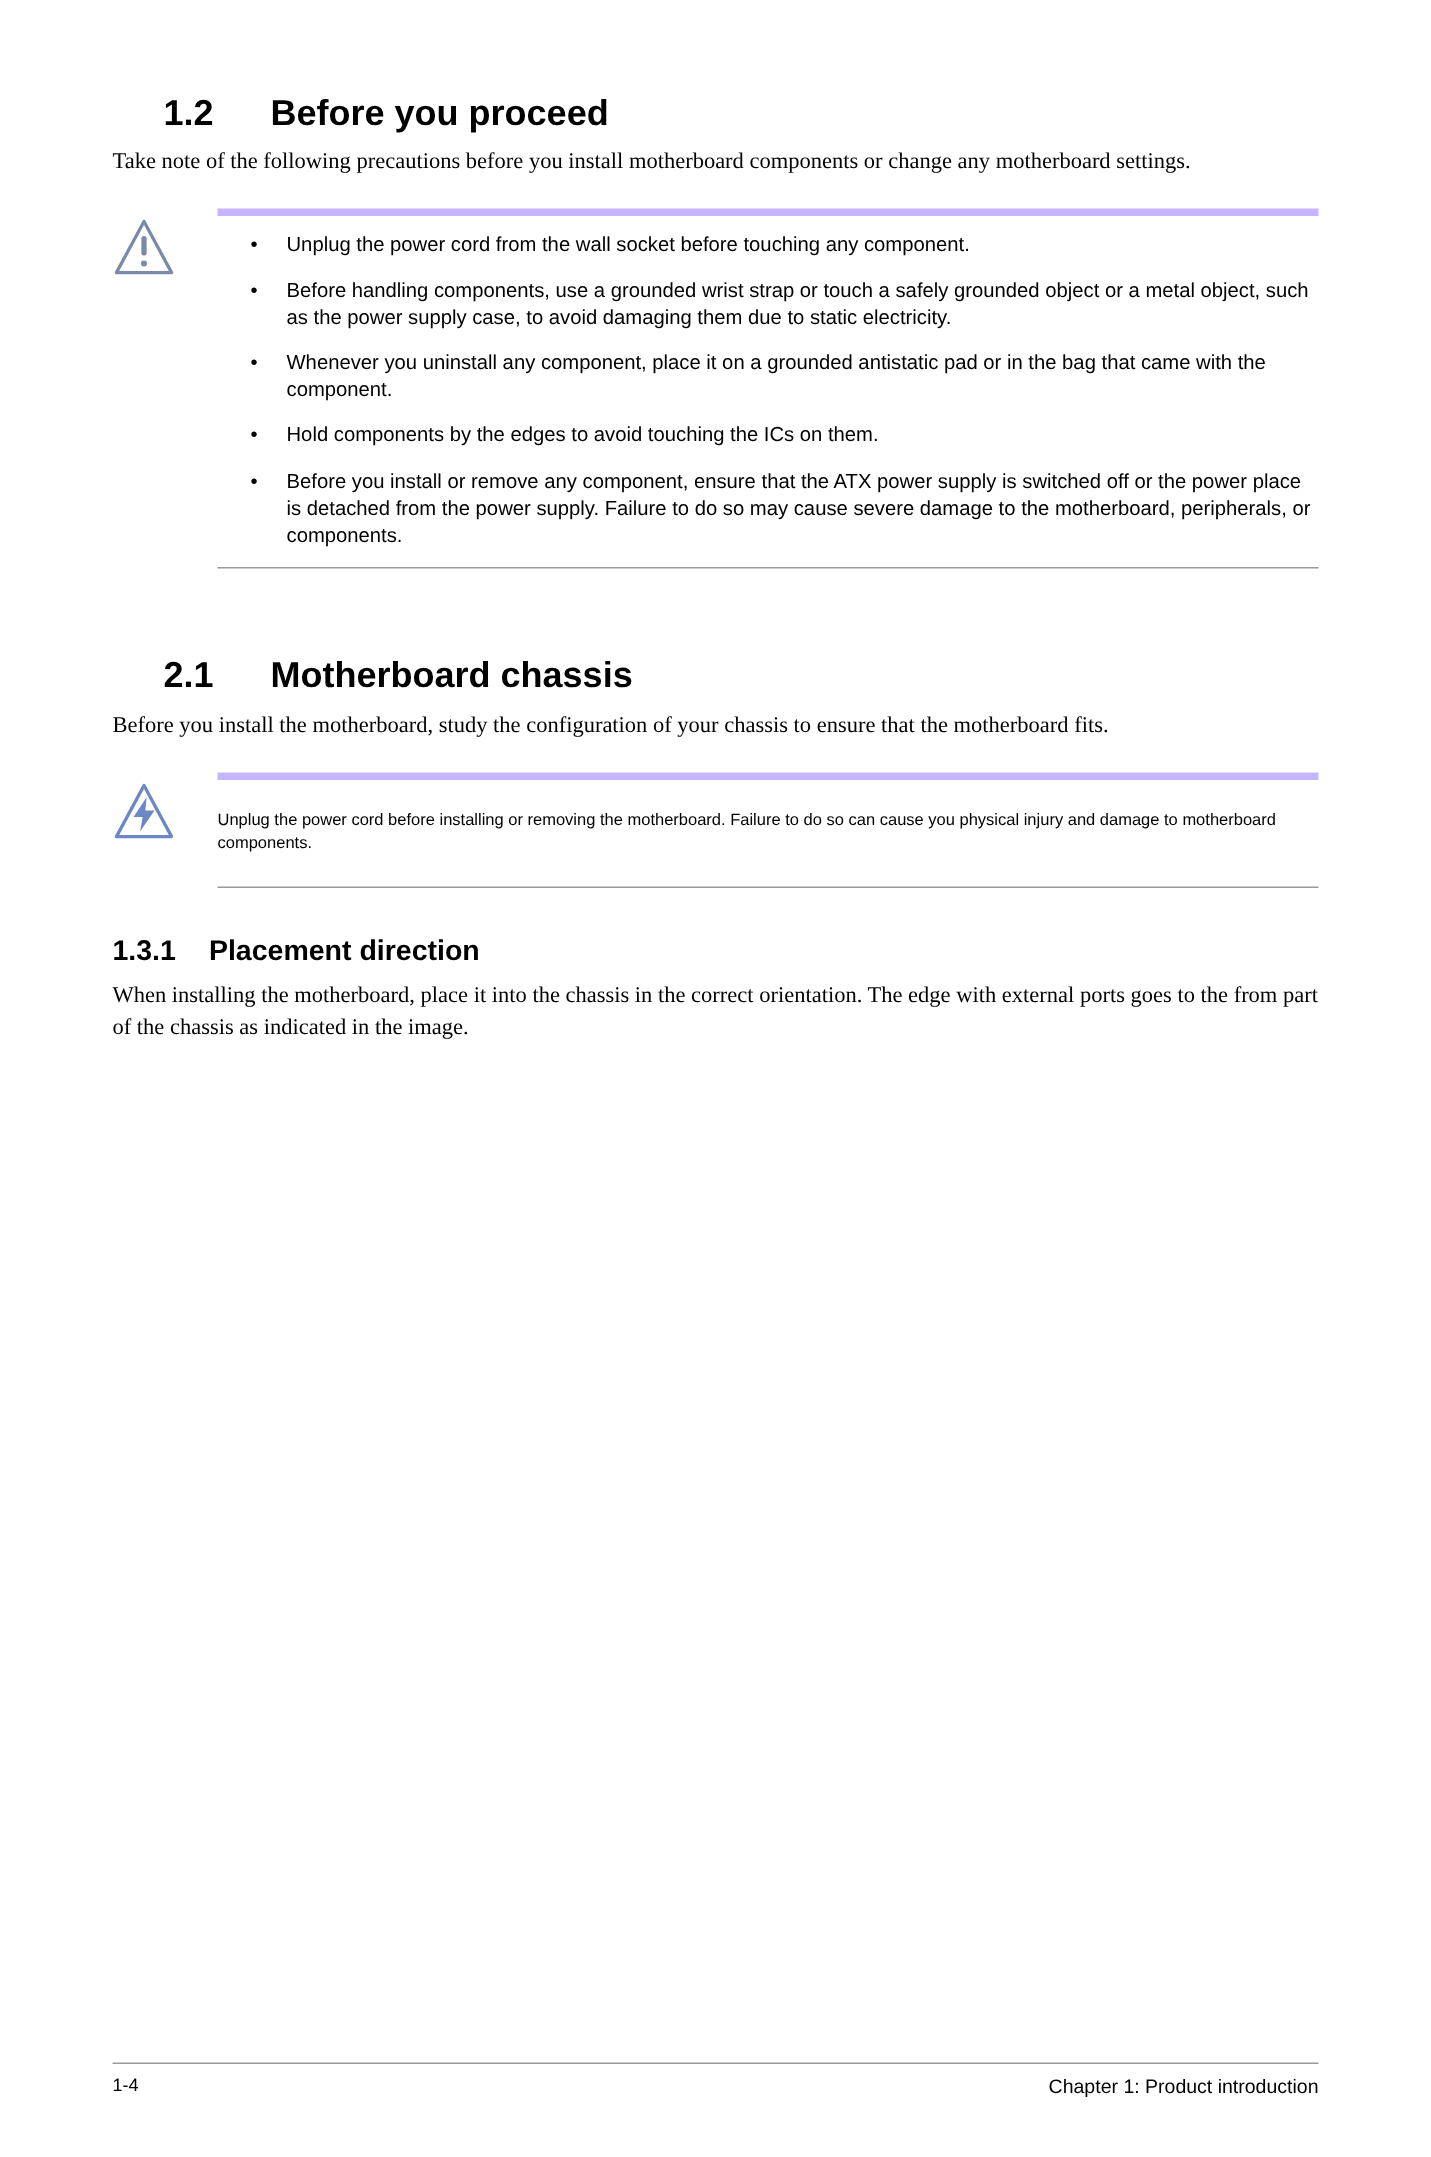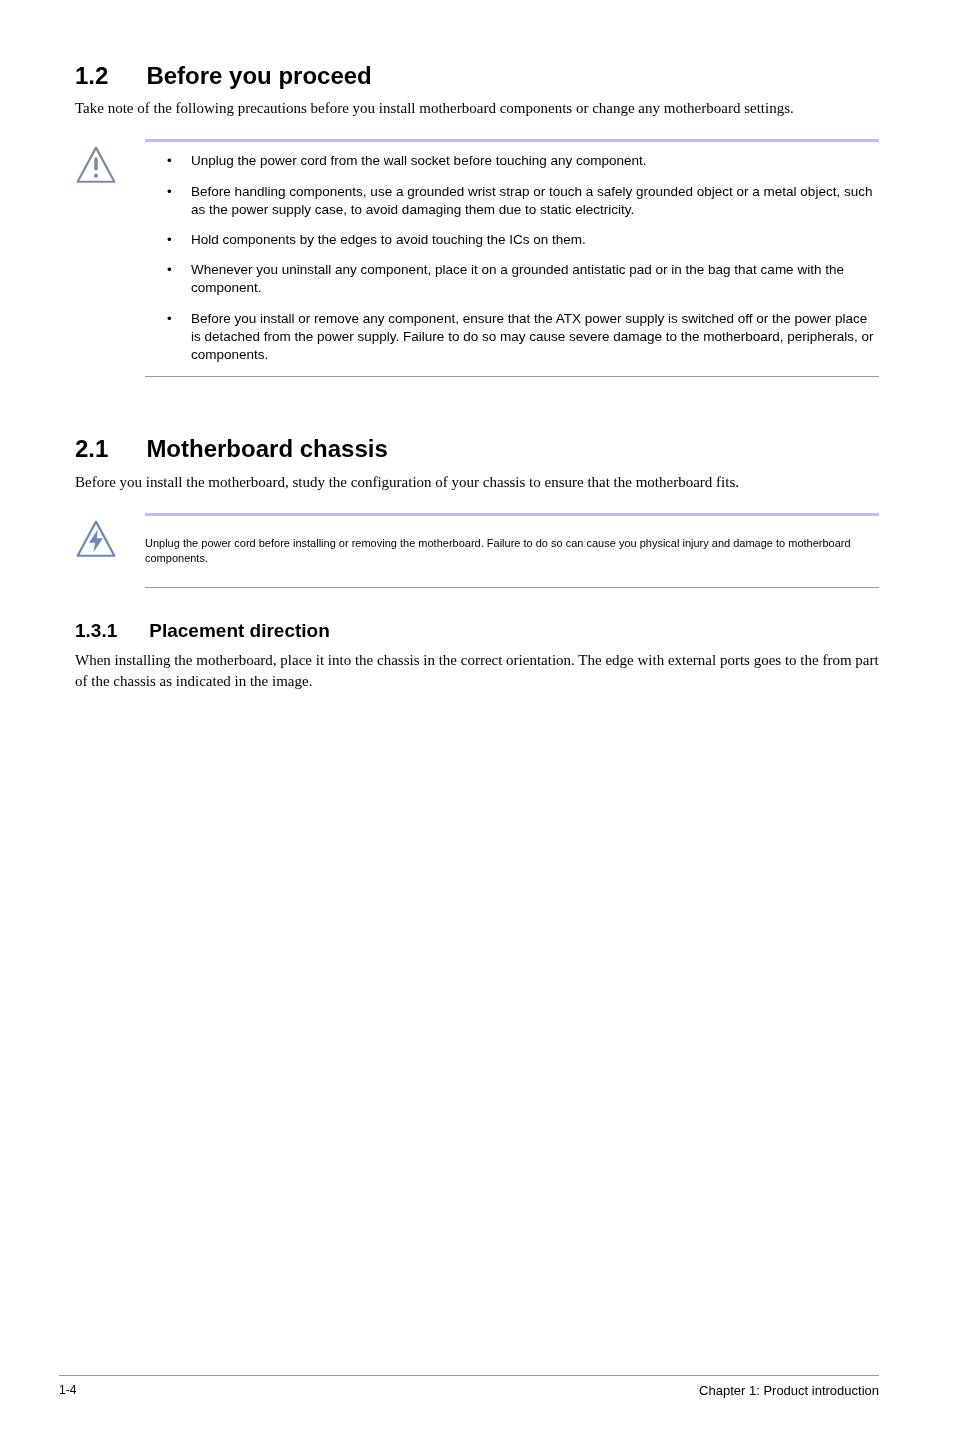--- a/index.html
+++ b/index.html
@@ -14,37 +14,37 @@
     font-size: 14.5px;
     line-height: 1.35;
   }
   .section-heading {
     font-weight: bold;
     font-size: 24px;
     margin-bottom: 6px;
     display: flex;
     gap: 38px;
   }
-  .section-number { display: inline-block; }
+  .section-number { display: inline-block; margin-left: 34px; }
   .section-title { display: inline-block; }
   .intro-text { font-size: 15px; margin-bottom: 20px; line-height: 1.4; font-family: Liberation Serif, serif; }
   .callout {
     display: flex;
     align-items: flex-start;
     gap: 28px;
     margin-bottom: 30px;
   }
   .callout-icon {
     flex: 0 0 42px;
     height: 42px;
     margin-top: 6px;
   }
   .callout-body {
     flex: 1;
-    border-top: 3px solid #c4b5fd;
+    border-top: 5px solid #c4b5fd;
     border-bottom: 1px solid #999;
     padding: 10px 0 12px 0;
     font-size: 13.5px;
     line-height: 1.35;
   }
   .callout-body ul { list-style: none; padding-left: 18px; }
   .callout-body ul li {
     position: relative;
     padding-left: 28px;
     margin-bottom: 12px;
@@ -55,32 +55,32 @@
     position: absolute;
     left: 4px;
     top: 0;
   }
   .subsection-heading {
     font-weight: bold;
     font-size: 19px;
     margin-top: 18px;
     margin-bottom: 6px;
     display: flex;
-    gap: 32px;
+    gap: 22px;
   }
   .single-note {
     padding: 10px 0;
     font-size: 11px;
     line-height: 1.35;
   }
   .section-gap { height: 26px; }
   .footer {
     position: absolute;
     bottom: 38px;
-    left: 59px;
+    left: 75px;
     right: 75px;
     border-top: 1px solid #999;
     padding-top: 6px;
     display: flex;
     justify-content: space-between;
     font-size: 13px;
   }
   .footer .page-num { font-size: 12px; }
   .footer .chapter { }
 </style>
@@ -98,22 +98,22 @@
     <svg viewBox="0 0 48 48" width="42" height="42">
       <polygon points="24,3 45,42 3,42" fill="none" stroke="#7a8aa8" stroke-width="2.5" stroke-linejoin="round"></polygon>
       <rect x="22" y="14" width="4" height="15" rx="2" fill="#7a8aa8"></rect>
       <circle cx="24" cy="35" r="2.3" fill="#7a8aa8"></circle>
     </svg>
   </div>
   <div class="callout-body">
     <ul>
       <li>Unplug the power cord from the wall socket before touching any component.</li>
       <li>Before handling components, use a grounded wrist strap or touch a safely grounded object or a metal object, such as the power supply case, to avoid damaging them due to static electricity.</li>
+      <li>Whenever you uninstall any component, place it on a grounded antistatic pad or in the bag that came with the component.</li>
       <li>Hold components by the edges to avoid touching the ICs on them.</li>
-      <li>Whenever you uninstall any component, place it on a grounded antistatic pad or in the bag that came with the component.</li>
       <li>Before you install or remove any component, ensure that the ATX power supply is switched off or the power place is detached from the power supply. Failure to do so may cause severe damage to the motherboard, peripherals, or components.</li>
     </ul>
   </div>
 </div>
 
 <div class="section-gap"></div>
 
 <div class="section-heading">
   <span class="section-number">2.1</span>
   <span class="section-title">Motherboard chassis</span>

